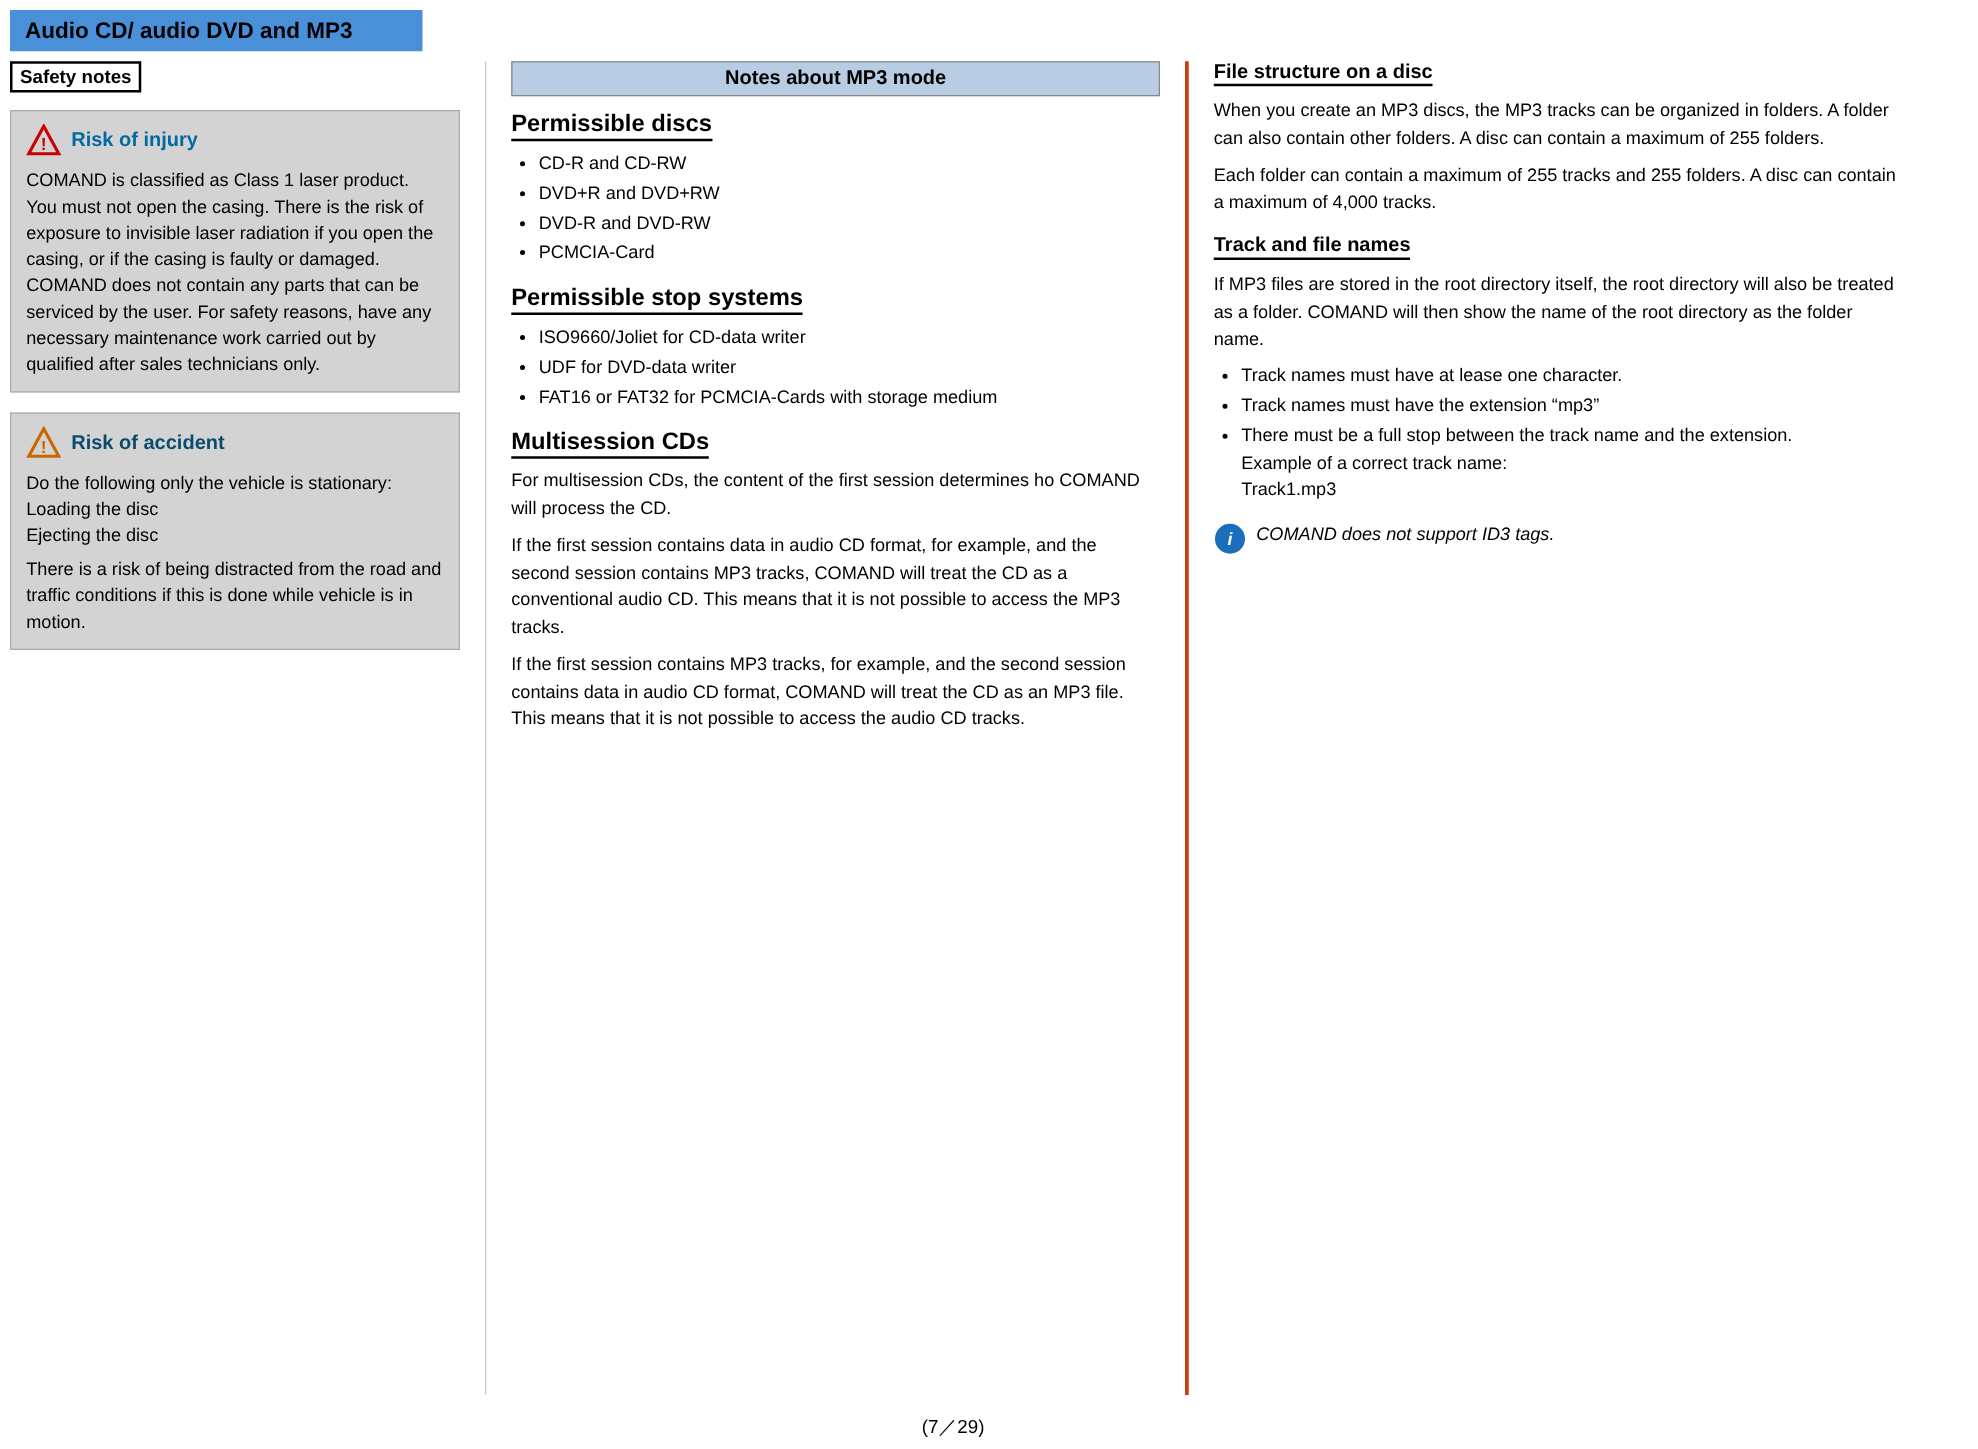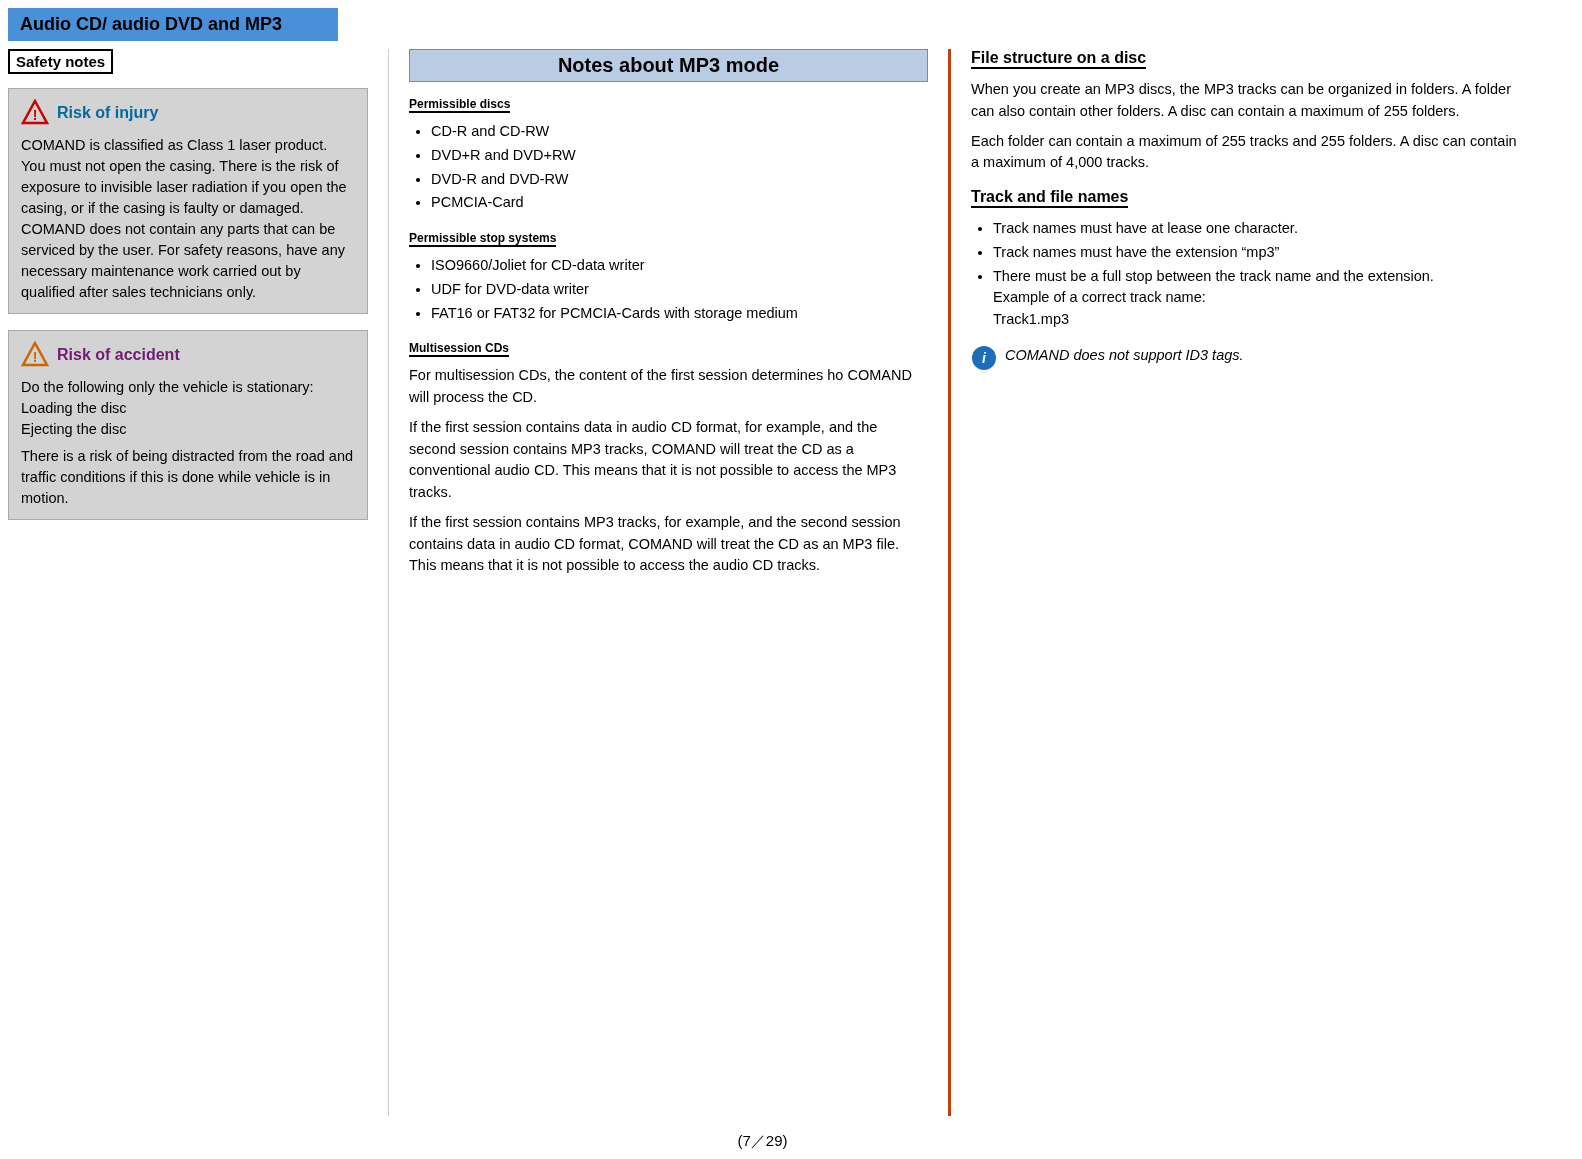--- a/index.html
+++ b/index.html
@@ -71,40 +71,40 @@
       height: 28px;
       margin-right: 8px;
       flex-shrink: 0;
     }
     .warning-label-injury {
       color: #0369a1;
       font-weight: bold;
       font-size: 16px;
     }
     .warning-label-accident {
-      color: #701a75;
+      color: #0c4a6e;
       font-weight: bold;
       font-size: 16px;
     }
     .warning-body {
       font-size: 14.5px;
       line-height: 1.45;
     }
     
     .notes-header {
       background: #b8cce4;
       text-align: center;
       font-weight: bold;
-      font-size: 20px;
+      font-size: 16px;
       padding: 4px 8px;
       margin-bottom: 12px;
       border: 1px solid #888;
     }
     .sub-heading {
-      font-size: 12px;
+      font-size: 19px;
       font-weight: bold;
       border-bottom: 2px solid #000;
       display: inline-block;
       margin-bottom: 8px;
     }
     ul.bullet-list {
       list-style: disc;
       padding-left: 22px;
       margin-bottom: 14px;
       line-height: 1.5;
@@ -237,20 +237,21 @@
     <div class="right-column">
 
       <div class="section-block">
         <div class="section-heading">File structure on a disc</div>
         <p class="body-text" style="margin-bottom:8px;">When you create an MP3 discs, the MP3 tracks can be organized in folders. A folder can also contain other folders. A disc can contain a maximum of 255 folders.</p>
         <p class="body-text">Each folder can contain a maximum of 255 tracks and 255 folders. A disc can contain a maximum of 4,000 tracks.</p>
       </div>
 
       <div class="section-block">
         <div class="section-heading">Track and file names</div>
+        <p class="body-text" style="margin-bottom:8px;">If MP3 files are stored in the root directory itself, the root directory will also be treated as a folder. COMAND will then show the name of the root directory as the folder name.</p>
 
         <ul class="bullet-list">
           <li>Track names must have at lease one character.</li>
           <li>Track names must have the extension “mp3”</li>
           <li>
             <span>There must be a full stop between the track name and the extension.</span>
             <br>
             <span>Example of a correct track name:</span>
             <br>
             <span>Track1.mp3</span>

